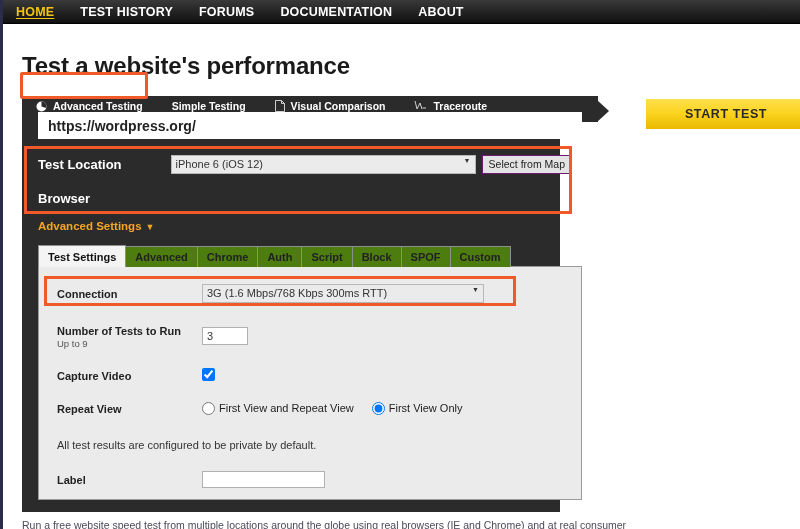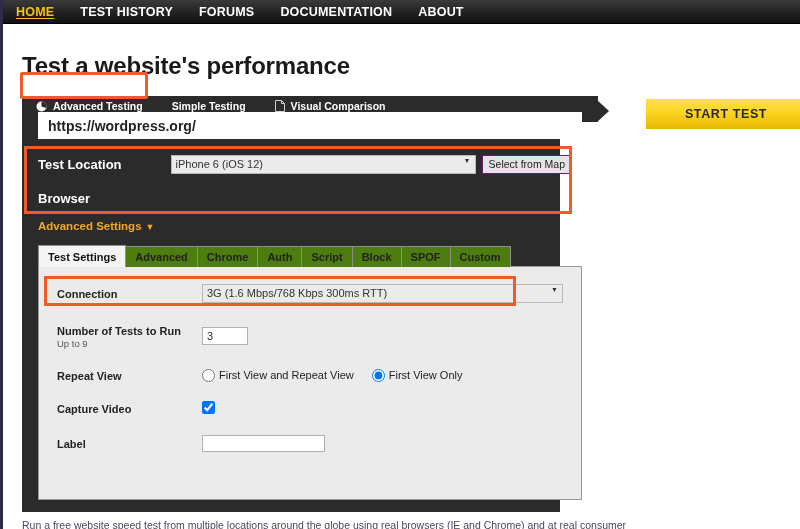--- a/index.html
+++ b/index.html
@@ -261,21 +261,21 @@
     flex-shrink: 0;
   }
   .sp-sub {
     display: block;
     font-size: 9.5px;
     font-weight: normal;
     color: #555;
     margin-top: 1px;
   }
   .sel-conn {
-    width: 361px;
+    width: 282px;
     background: #f8f8f8;
   }
   .num-input {
     width: 46px; height: 18px;
     border: 1px solid #b0b0b0;
     background: #ffffff;
     font-size: 11px;
     padding: 0 4px;
     color: #333;
     font-family: "Liberation Sans", sans-serif;
@@ -373,20 +373,28 @@
       <span>Simple Testing</span>
     </div>
     <div class="modetab">
       <span class="ic">
         <svg width="10" height="12" viewBox="0 0 10 12">
           <path d="M0.5 0.5 H6.5 L9.5 3.5 V11.5 H0.5 Z" fill="none" stroke="#cfcfcf" stroke-width="1"></path>
           <path d="M6.5 0.5 V3.5 H9.5" fill="none" stroke="#cfcfcf" stroke-width="1"></path>
         </svg>
       </span>
       <span>Visual Comparison</span>
+    </div>
+    <div class="modetab">
+      <span class="ic">
+        <svg width="13" height="12" viewBox="0 0 13 12">
+          <path d="M1 1 L3 9 M3 9 L6 3 M6 3 L8 9 M8.5 8 L12 8" fill="none" stroke="#cfcfcf" stroke-width="1"></path>
+        </svg>
+      </span>
+      <span>Traceroute</span>
     </div>
   </div>
   <div class="hl-tab"></div>
 
   <div class="url-row">
     <input class="url-input" type="text" value="https://wordpress.org/" style="">
   </div>
 
   <div class="loc-block">
     <div class="fld-row">
@@ -432,35 +440,36 @@
 
     <div class="sp-row" style="margin-top:20px;">
       <span class="sp-label">
         <span>Number of Tests to Run</span>
         <span class="sp-sub">Up to 9</span>
       </span>
       <input class="num-input" type="text" value="3" style="">
     </div>
 
     <div class="sp-row" style="margin-top:19px;">
+      <span class="sp-label">Capture Video</span>
+      <input type="checkbox" checked="" style="">
+    </div>
+
+    <div class="sp-row" style="margin-top:19px;">
       <span class="sp-label">Repeat View</span>
       <span class="radio-line">
         <input type="radio" name="rv" style="">
         <span>First View and Repeat View</span>
         <span class="gap"></span>
         <input type="radio" name="rv" checked="" style="">
         <span>First View Only</span>
       </span>
     </div>
 
-    <div class="sp-row" style="margin-top:19px;">
-      <span class="sp-label">Capture Video</span>
-      <input type="checkbox" checked="" style="">
-    </div>
-
+    <div class="privacy-note" style="margin-top:24px;">All test results are configured to be private by default.</div>
 
     <div class="sp-row" style="margin-top:20px;">
       <span class="sp-label">Label</span>
       <input class="label-input" type="text" value="" style="">
     </div>
 
   </div>
   <div class="hl-conn"></div>
 
   <button class="start-btn">START TEST</button>

